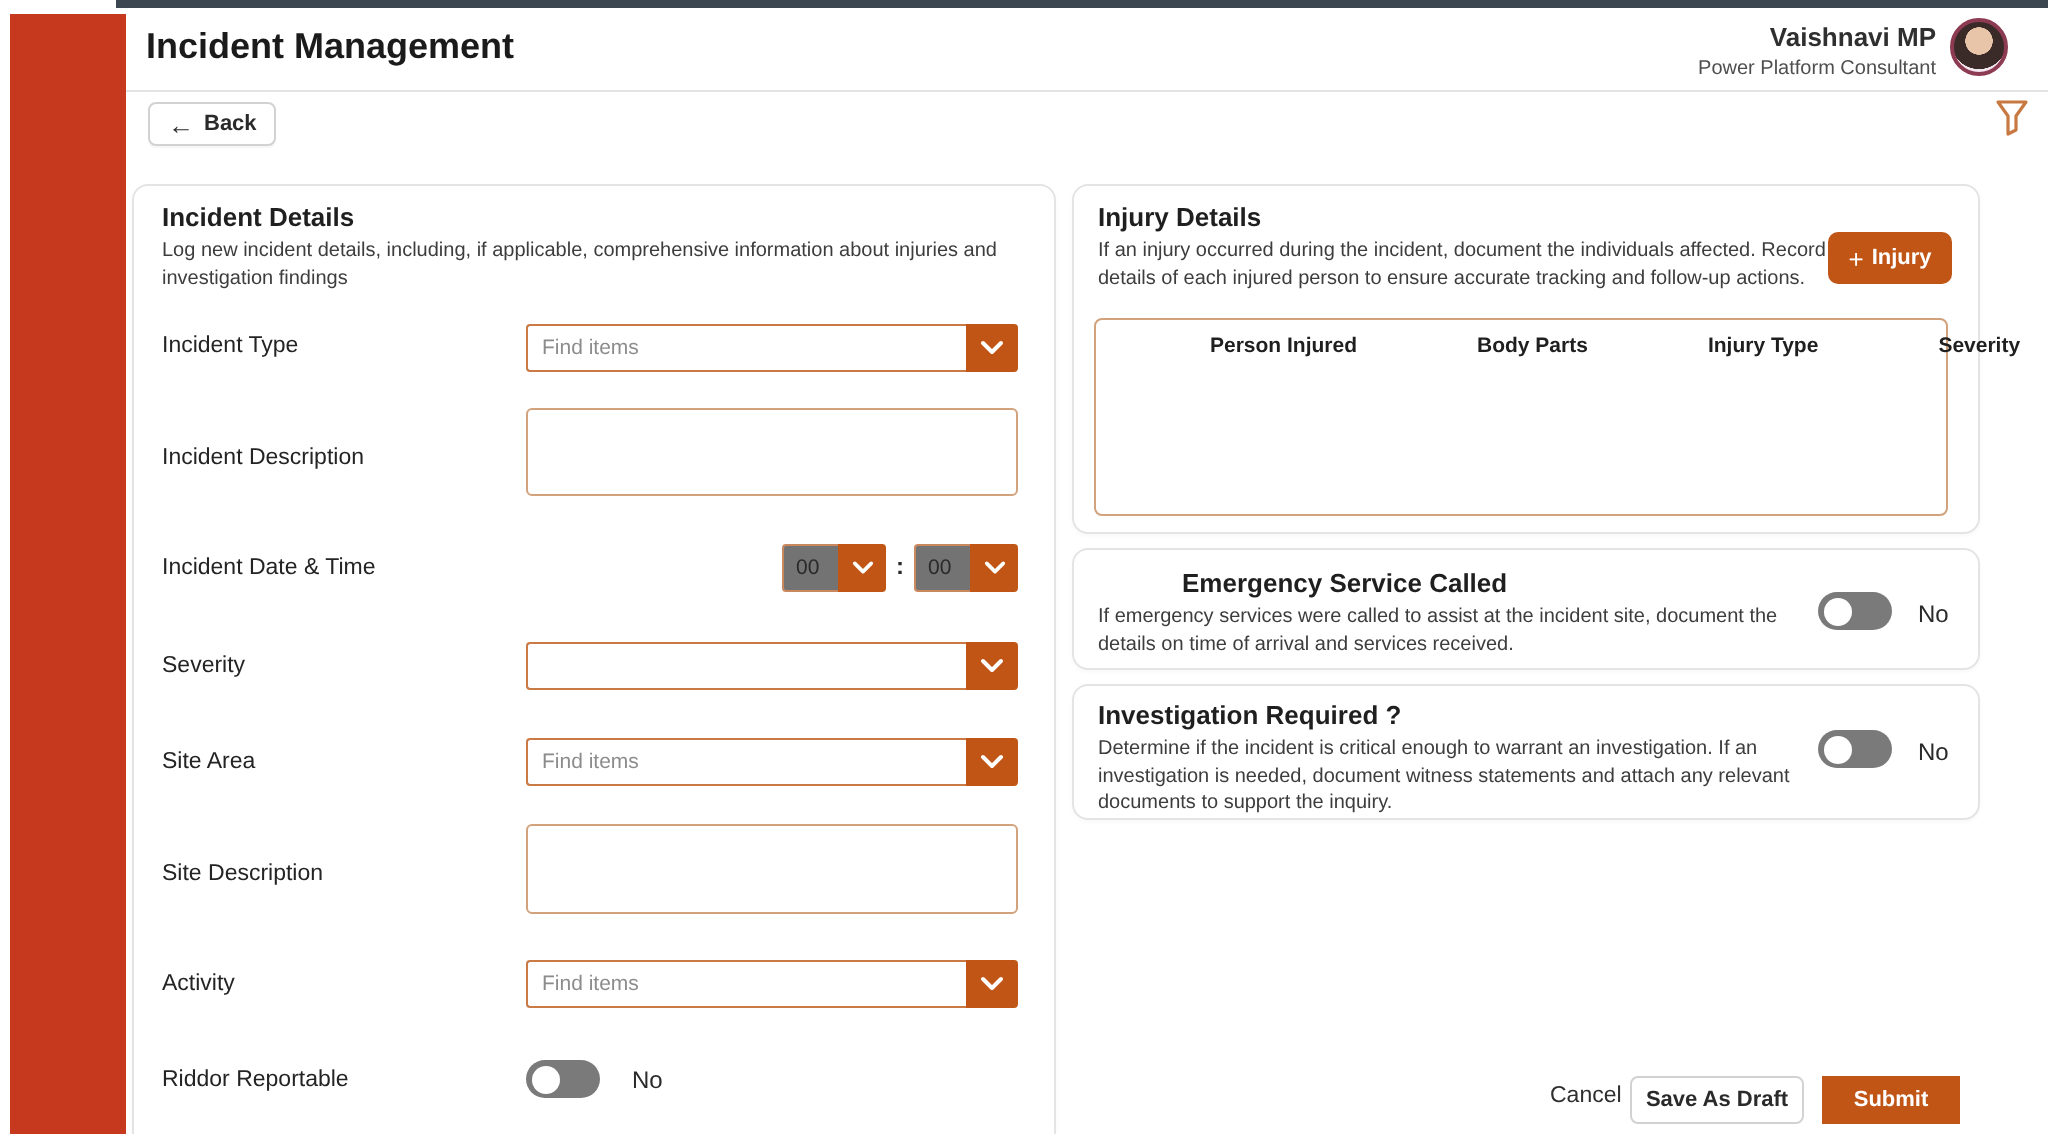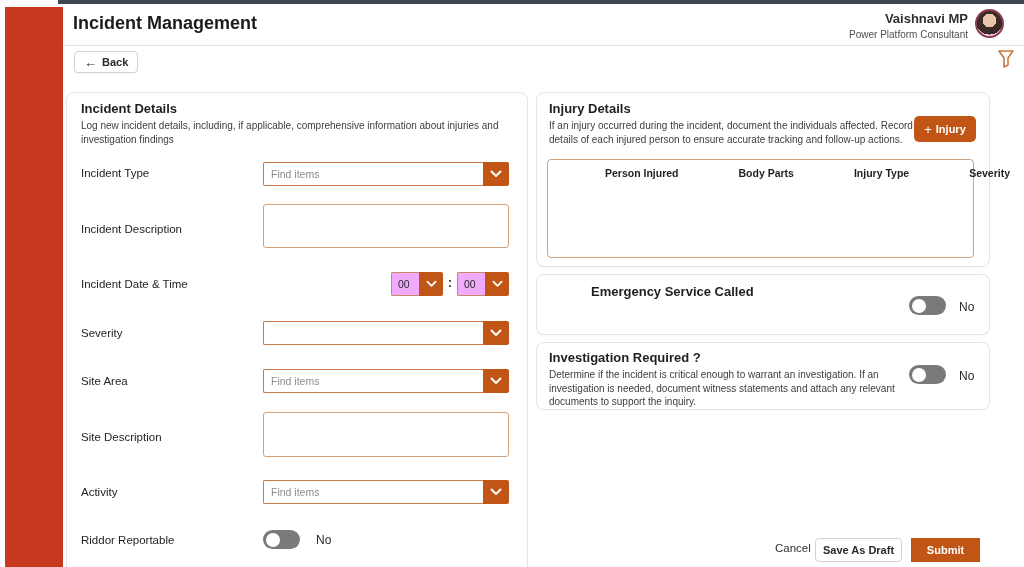--- a/index.html
+++ b/index.html
@@ -49,21 +49,21 @@
   .txtarea { position:absolute; left:196px; width:246px; border:1px solid #D2A27C; border-radius:3px;
              background:#fff; resize:none; font-family:"Liberation Sans",sans-serif; font-size:11px; padding:4px 6px; }
 
   .date-wrap { position:absolute; left:196px; height:24px; display:flex; }
   .date-input { width:78px; height:24px; border:1px solid #C9885E; border-right:none; border-radius:2px 0 0 2px;
                 font-size:10.5px; color:#6d6d6d; padding:0 7px; font-family:"Liberation Sans",sans-serif; outline:none; }
   .cal-btn { width:26px; height:24px; background:#C05515; border-radius:0 2px 2px 0; display:flex; align-items:center;
              justify-content:center; cursor:pointer; }
 
   .time-sel { display:flex; height:24px; }
-  .time-val { width:28px; border:1px solid #C9885E; border-right:none; background:#f0abfc; font-size:10.5px;
+  .time-val { width:28px; border:1px solid #C9885E; border-right:none; background:#737373; font-size:10.5px;
               color:#2a2a2a; display:flex; align-items:center; padding-left:6px; border-radius:2px 0 0 2px; }
   .time-chev { width:24px; background:#C05515; border-radius:0 2px 2px 0; display:flex; align-items:center; justify-content:center; cursor:pointer; }
   .time-colon { font-size:12px; font-weight:700; color:#2a2a2a; align-self:center; }
 
   .toggle { width:37px; height:19px; border-radius:10px; background:#7A7A7A; position:relative; cursor:pointer; }
   .toggle .knob { position:absolute; left:2.5px; top:2.5px; width:14px; height:14px; border-radius:50%; background:#fff; }
   .toggle-label { font-size:12px; color:#2a2a2a; }
 
   
   #injury-card { left:536px; top:80px; width:454px; height:175px; }
@@ -229,20 +229,21 @@
         <span>Injury Type</span>
         <span>Severity</span>
         <span>Parent Contacted</span>
         <span>First Aid Given</span>
       </div>
     </div>
   </div>
 
   <div class="card" id="emergency-card">
     <div class="card-title">Emergency Service Called</div>
+    <div class="card-desc">If emergency services were called to assist at the incident site, document the details on time of arrival and services received.</div>
     <div class="toggle">
       <div class="knob"></div>
     </div>
     <div class="toggle-label">No</div>
   </div>
 
   <div class="card" id="investigation-card">
     <div class="card-title">Investigation Required ?</div>
     <div class="card-desc">Determine if the incident is critical enough to warrant an investigation. If an investigation is needed, document witness statements and attach any relevant documents to support the inquiry.</div>
     <div class="toggle">

